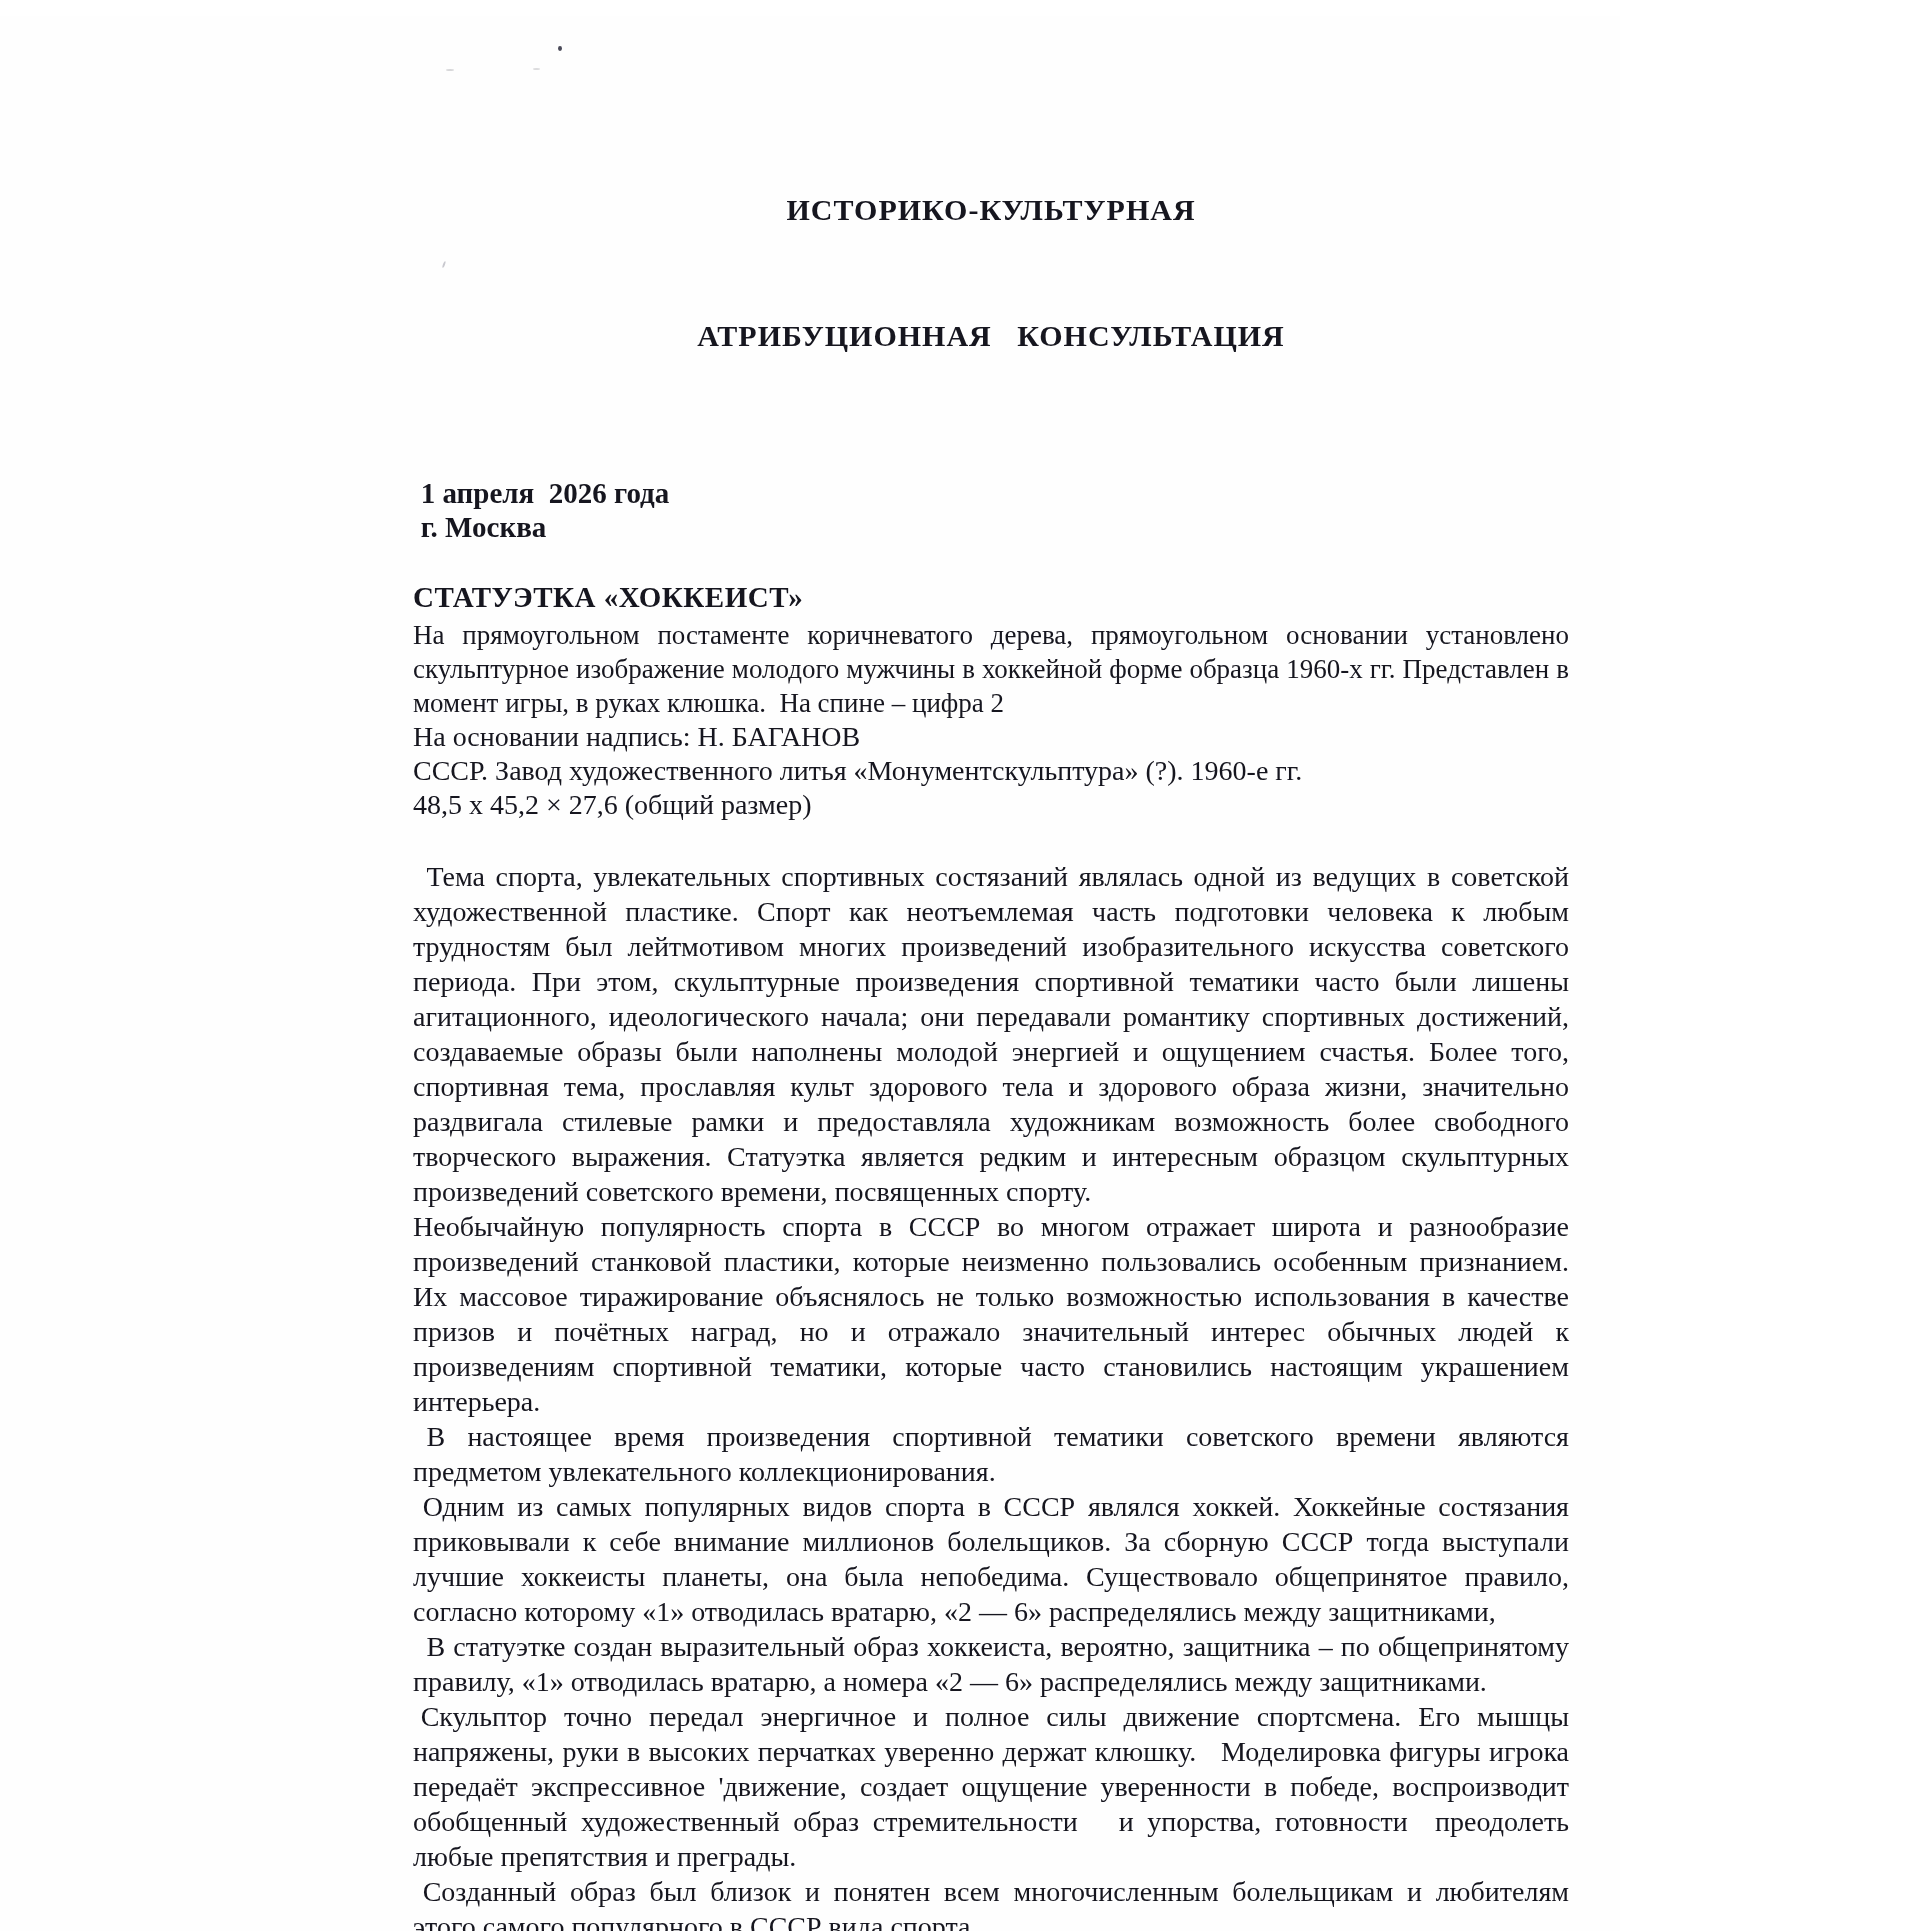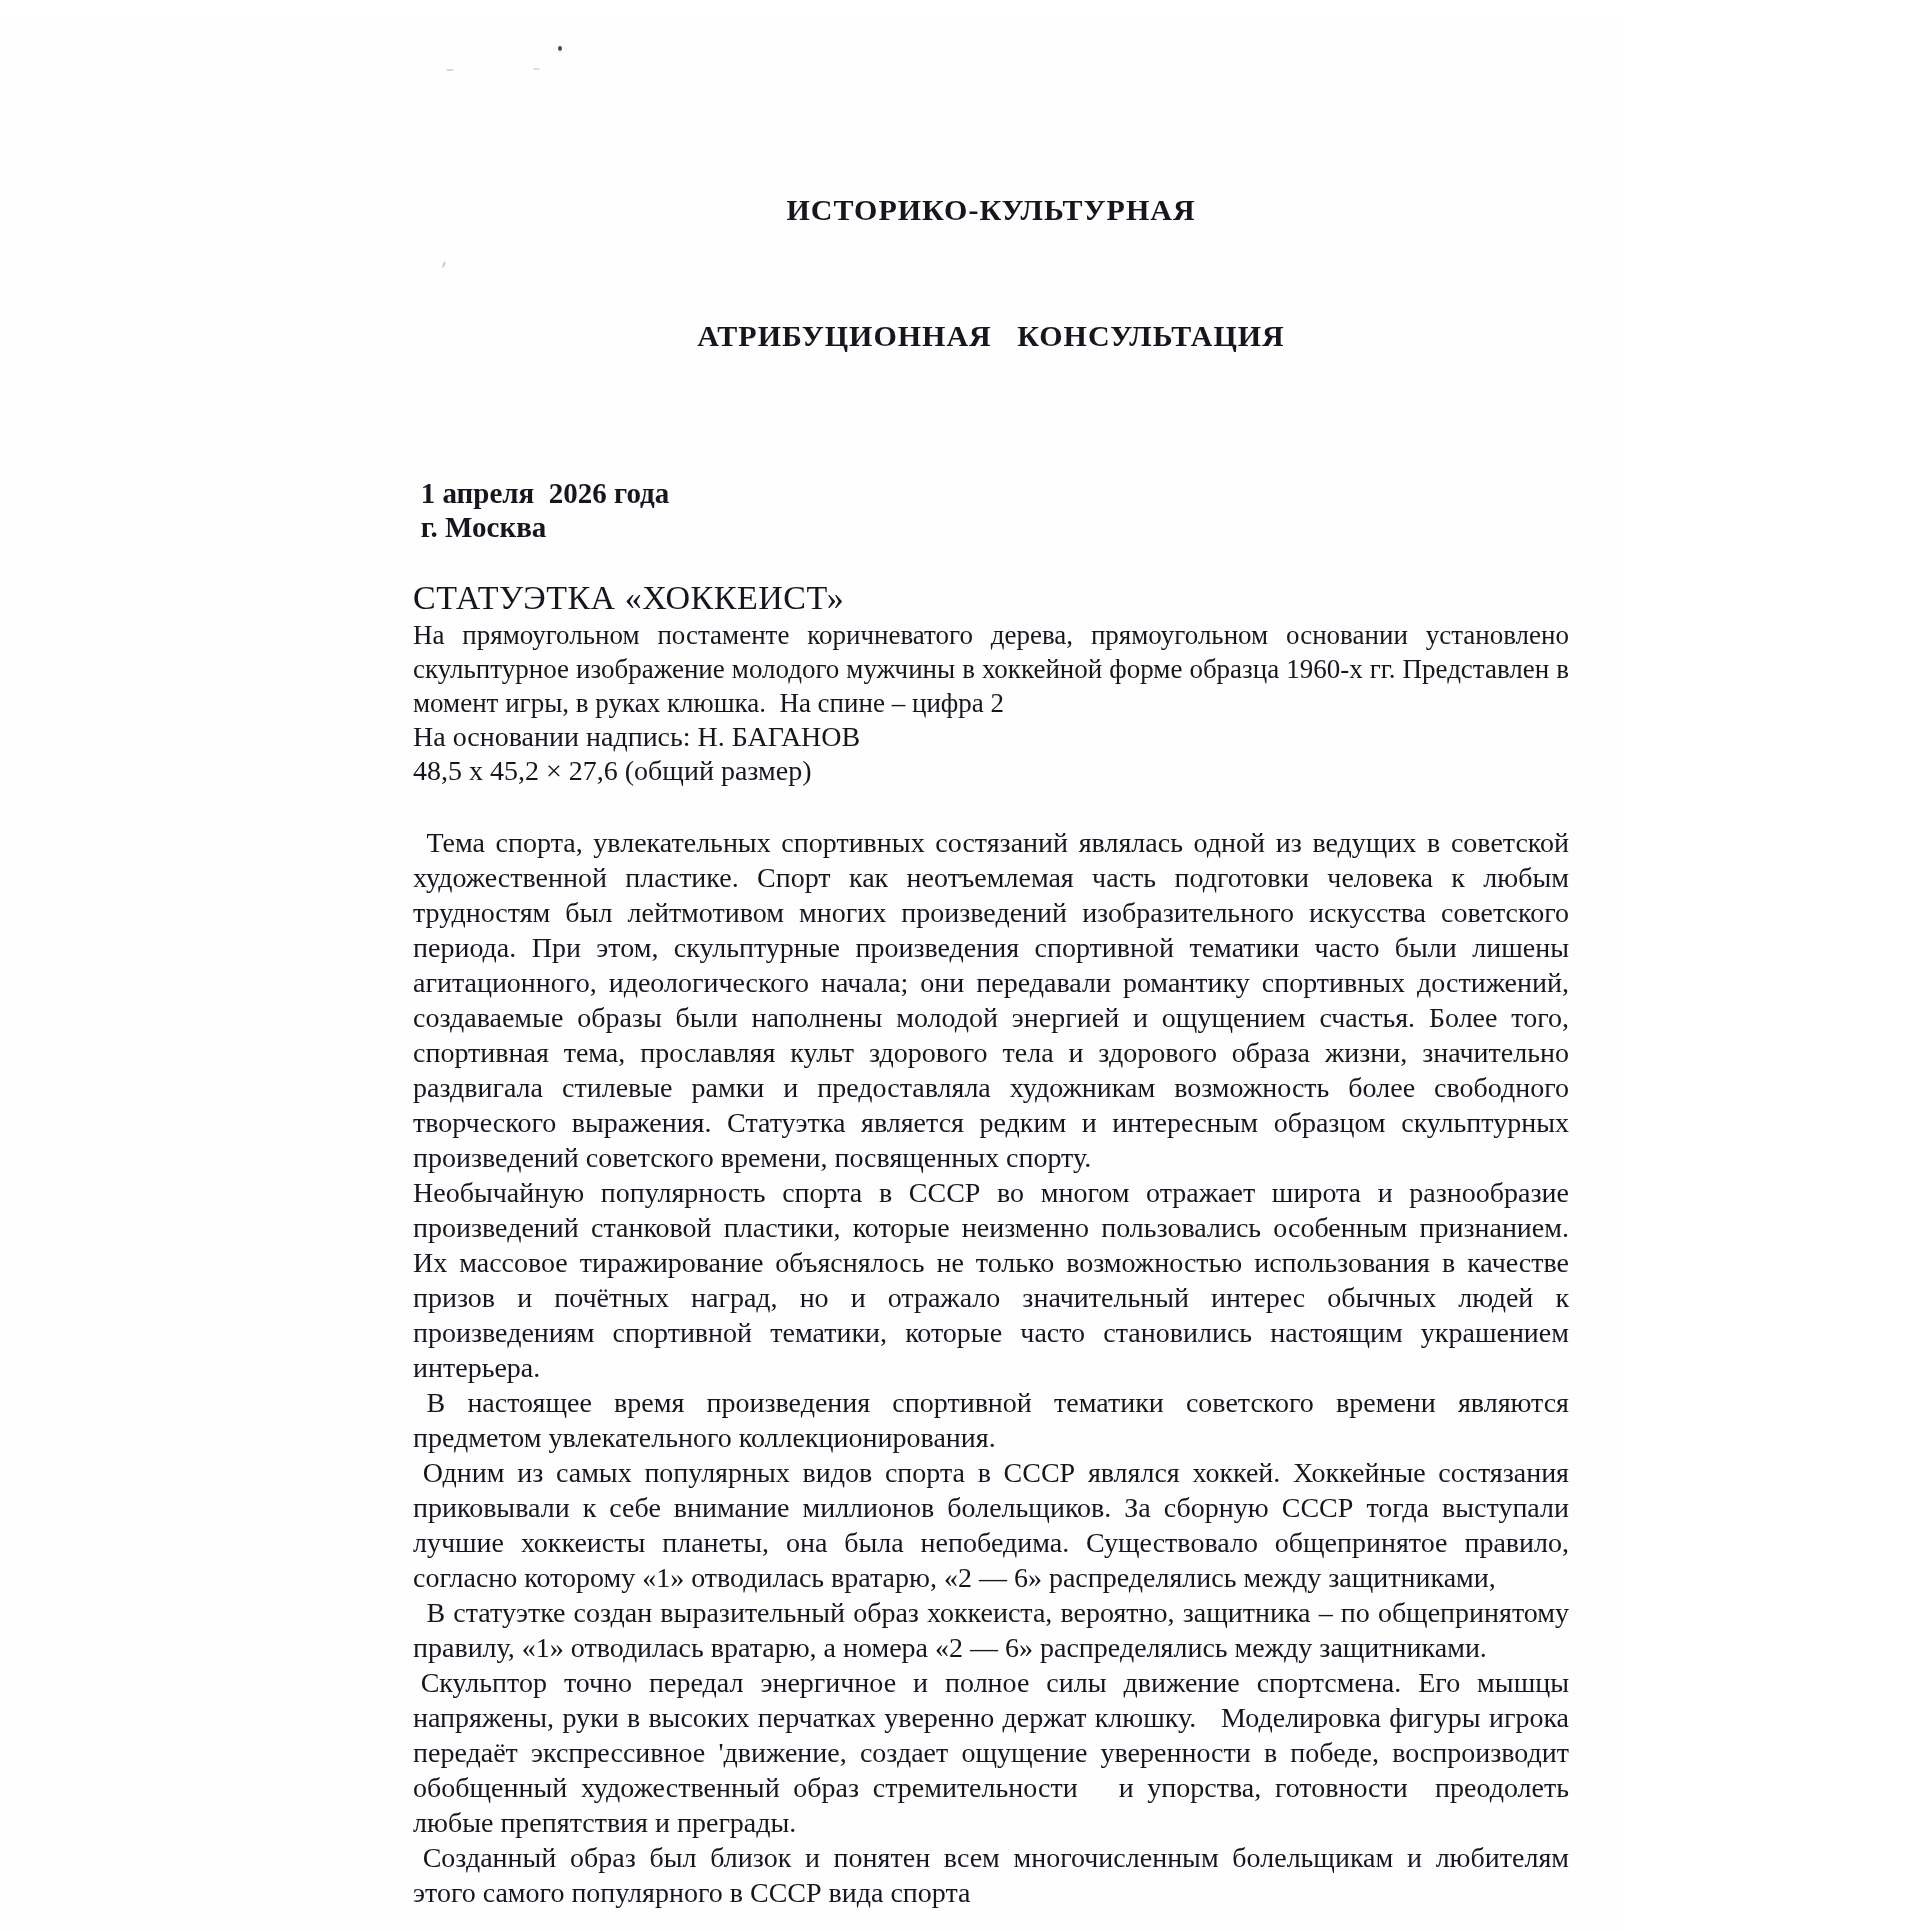--- a/index.html
+++ b/index.html
@@ -33,22 +33,22 @@
     font-weight: bold;
     font-size: 29px;
     line-height: 34px;
     margin-top: 35px;
     padding-left: 7.7px;
     white-space: pre-wrap;
     flex-direction: column;
   }
   .meta-row .city { margin-right: 60px; }
   .obj-heading {
-    font-weight: normal;
-    font-size: 34px;
+    font-weight: bold;
+    font-size: 29px;
     line-height: 41px;
     margin-top: 33px;
     letter-spacing: 0.5px;
   }
   .desc-lead {
     margin: 0;
     font-size: 27px;
     line-height: 34px;
     text-align: justify;
     white-space: pre-wrap;
@@ -101,20 +101,21 @@
     <div class="meta-row">
       <span class="date">1 апреля  2026 года</span>
       <span class="city">г. Москва</span>
     </div>
 
     <div class="obj-heading">СТАТУЭТКА «ХОККЕИСТ»</div>
 
     <div>
       <p class="desc-lead">На прямоугольном постаменте коричневатого дерева, прямоугольном основании установлено скульптурное изображение молодого мужчины в хоккейной форме образца 1960-х гг. Представлен в момент игры, в руках клюшка.  На спине – цифра 2</p>
       <div class="desc-line">На основании надпись: Н. БАГАНОВ</div>
+      <div class="desc-line">СССР. Завод художественного литья «Монументскульптура» (?). 1960-е гг.</div>
       <div class="desc-line">48,5 х 45,2 × 27,6 (общий размер)</div>
     </div>
 
     <div class="gap"></div>
 
     <div class="body-text">
       <p class="in14">Тема спорта, увлекательных спортивных состязаний являлась одной из ведущих в советской художественной пластике. Спорт как неотъемлемая часть подготовки человека к любым трудностям был лейтмотивом многих произведений изобразительного искусства советского периода. При этом, скульптурные произведения спортивной тематики часто были лишены агитационного, идеологического начала; они передавали романтику спортивных достижений, создаваемые образы были наполнены молодой энергией и ощущением счастья. Более того, спортивная тема, прославляя культ здорового тела и здорового образа жизни, значительно раздвигала стилевые рамки и предоставляла художникам возможность более свободного творческого выражения. Статуэтка является редким и интересным образцом скульптурных произведений советского времени, посвященных спорту.</p>
       <p class="in0">Необычайную популярность спорта в СССР во многом отражает широта и разнообразие произведений станковой пластики, которые неизменно пользовались особенным признанием. Их массовое тиражирование объяснялось не только возможностью использования в качестве призов и почётных наград, но и отражало значительный интерес обычных людей к произведениям спортивной тематики, которые часто становились настоящим украшением интерьера.</p>
       <p class="in14">В настоящее время произведения спортивной тематики советского времени являются предметом увлекательного коллекционирования.</p>
       <p class="in10">Одним из самых популярных видов спорта в СССР являлся хоккей. Хоккейные состязания приковывали к себе внимание миллионов болельщиков. За сборную СССР тогда выступали лучшие хоккеисты планеты, она была непобедима. Существовало общепринятое правило, согласно которому «1» отводилась вратарю, «2 — 6» распределялись между защитниками,</p>

